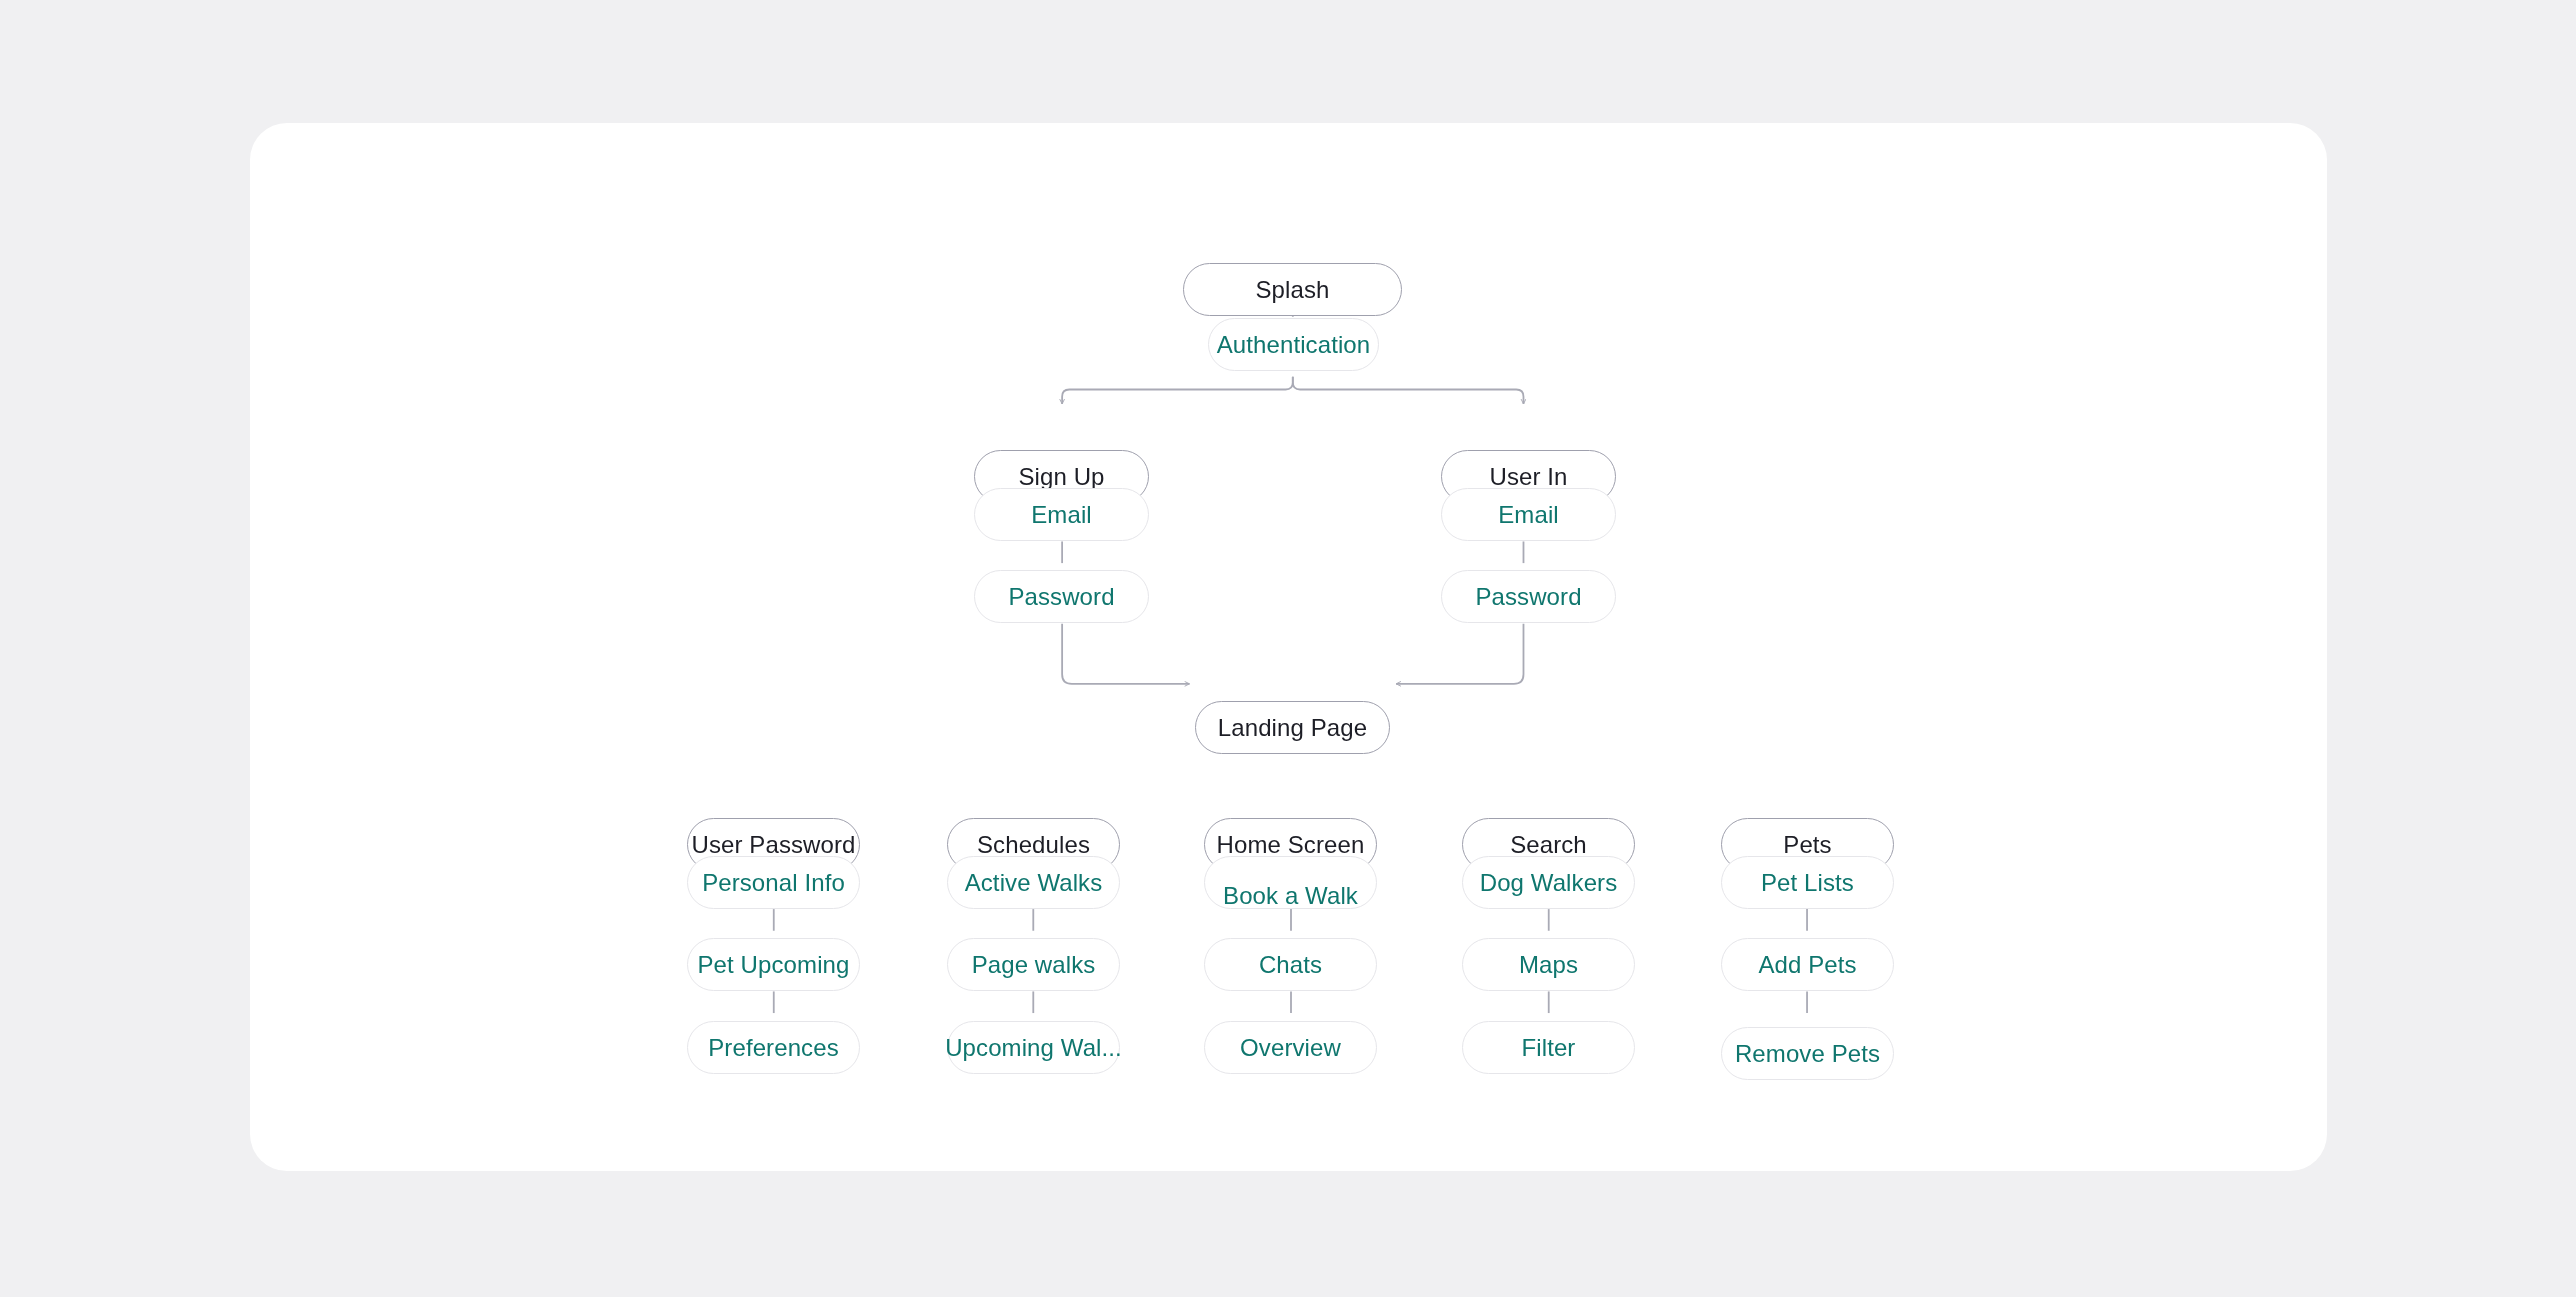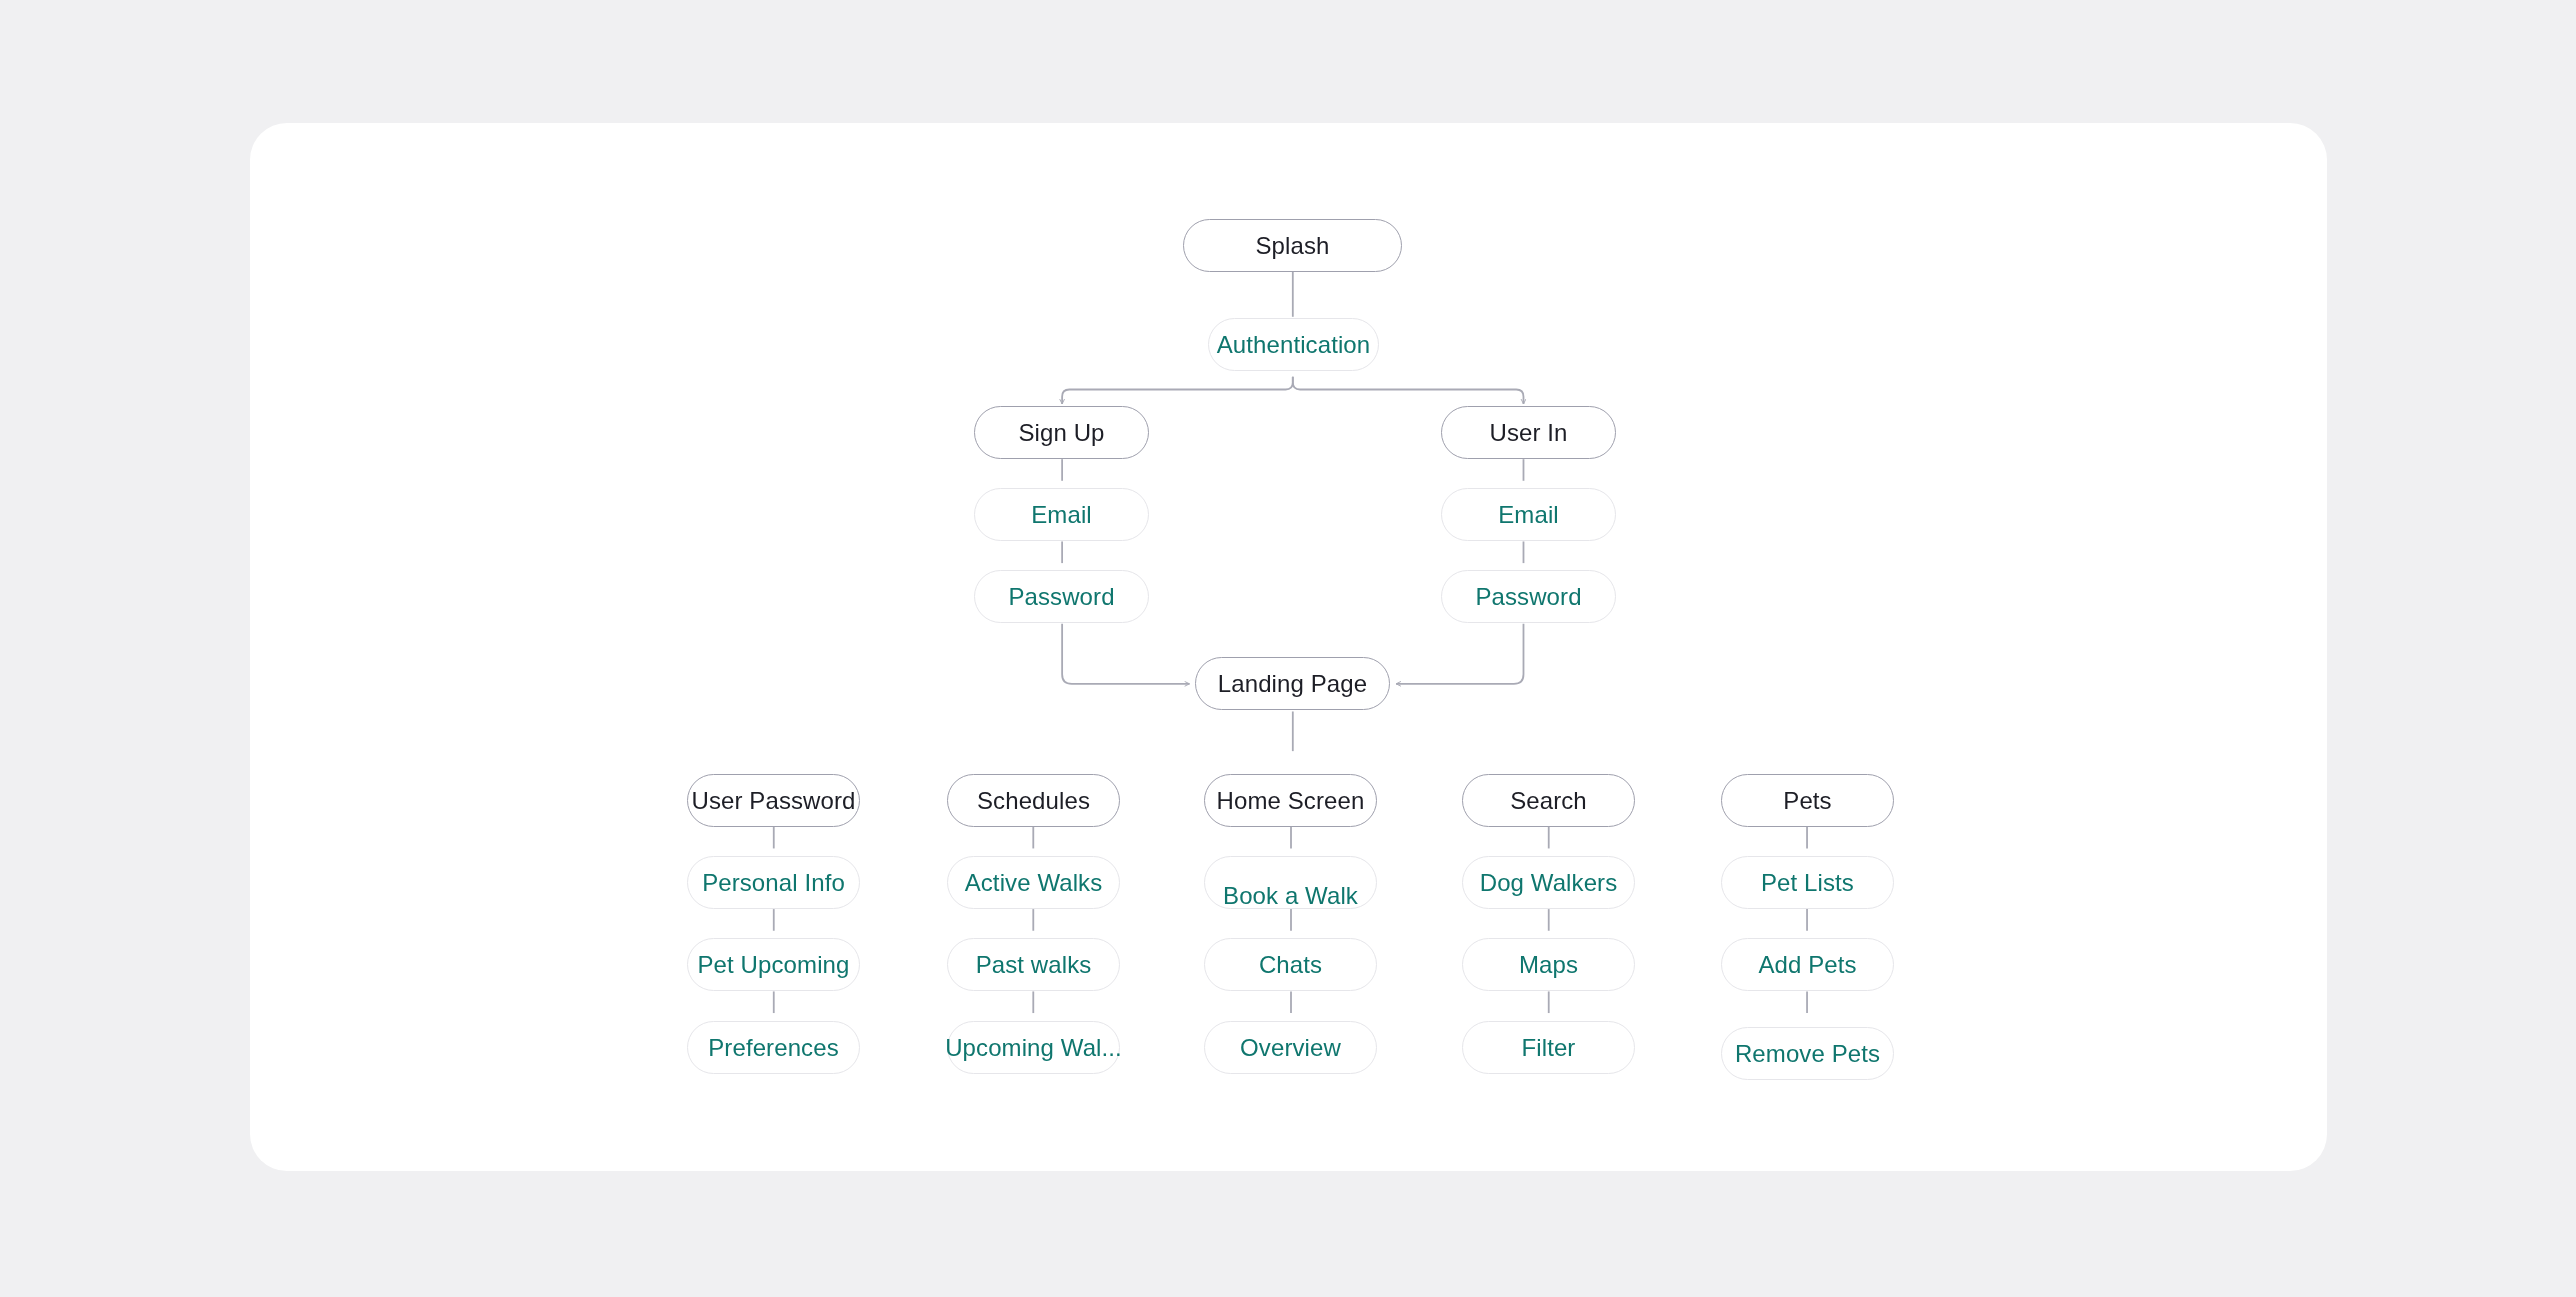--- a/index.html
+++ b/index.html
@@ -56,20 +56,21 @@
 
   .node .lbl {
     display: block;
     font-size: 24px;
     letter-spacing: 0.1px;
   }
 
   
   .node.primary {
     border: 1.8px solid #9fa0ad;
+    margin-top: 44px;
   }
   .node.primary .lbl {
     color: #1d1e26;
     font-weight: 400;
   }
 
   
   .node.secondary {
     border: 1.8px solid #e6e6ea;
   }
@@ -183,21 +184,21 @@
     <span class="lbl">Preferences</span>
   </div>
 
   <div class="node primary" style="left:947px; top:774px; width:173px;">
     <span class="lbl">Schedules</span>
   </div>
   <div class="node secondary" style="left:947px; top:856px; width:173px;">
     <span class="lbl">Active Walks</span>
   </div>
   <div class="node secondary" style="left:947px; top:938px; width:173px;">
-    <span class="lbl">Past walks</span>
+    <span class="lbl">Page walks</span>
   </div>
   <div class="node secondary" style="left:947px; top:1021px; width:173px;">
     <span class="lbl">Upcoming Wal...</span>
   </div>
 
   <div class="node primary" style="left:1204px; top:774px; width:173px;">
     <span class="lbl">Home Screen</span>
   </div>
   <div class="node secondary" style="left:1204px; top:856px; width:173px;align-items:flex-end;">
     <span class="lbl">Book a Walk</span>

